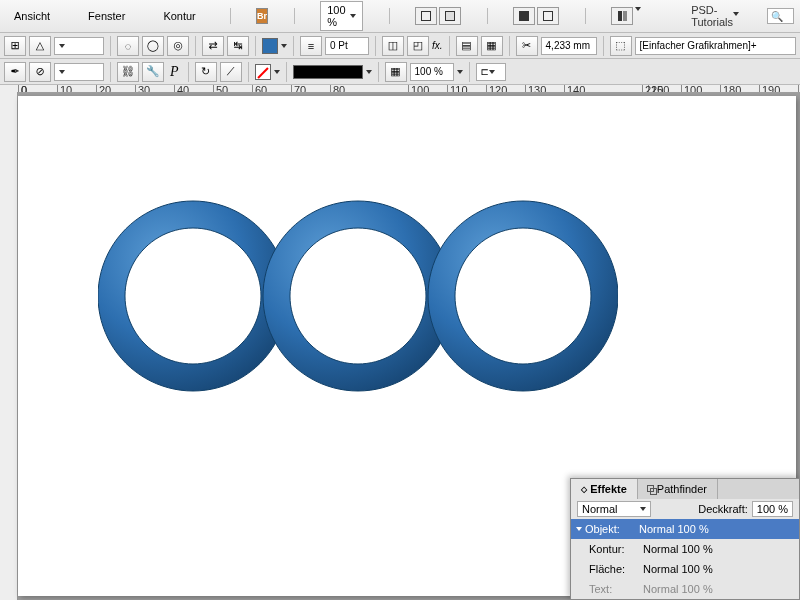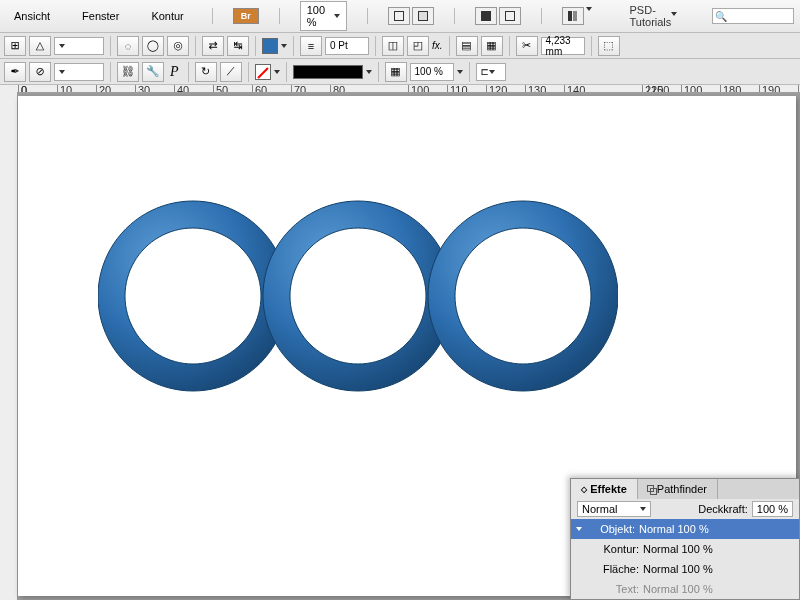--- a/index.html
+++ b/index.html
@@ -1,19 +1,19 @@
 <!DOCTYPE html>
 <html><head>
 <meta charset="utf-8">
 <style>
 * { margin: 0; padding: 0; box-sizing: border-box; font-family: Tahoma, Arial, sans-serif; font-size: 11px; }
 body { background: #fff; width: 800px; height: 600px; overflow: hidden; position: relative; }
 
 
-.menubar { height: 22px; background: linear-gradient(#f8f8f8,#e8e8e8); border-bottom: 1px solid #bbb; display: flex; align-items: center; padding: 16px 6px; gap: 16px; }
+.menubar { height: 22px; background: linear-gradient(#f8f8f8,#e8e8e8); border-bottom: 1px solid #bbb; display: flex; align-items: center; padding: 16px 6px; gap: 22px; }
 .menubar .mi { padding: 3px 8px; cursor: default; }
 .menubar .sep { width: 1px; height: 16px; background: #bbb; margin: 0 4px; }
 .menubar .br { width: 32px; height: 16px; background: #cd7f32; color: #fff; font-weight: bold; font-size: 9px; display: flex; align-items: center; justify-content: center; border: 1px solid #888; }
 .menubar .zoom { padding: 2px 6px; border: 1px solid #aaa; background: #fff; display: flex; align-items: center; gap: 4px; }
 .menubar .icon-btn { width: 22px; height: 18px; border: 1px solid #999; background: #f0f0f0; display: flex; align-items: center; justify-content: center; }
 .menubar .grp { display: flex; gap: 2px; }
 .menubar .spacer { flex: 1; }
 .menubar .psd { padding: 3px 6px; color: #333; }
 .menubar .search { width: 100px; height: 16px; border: 1px solid #aaa; background: #fff; display: flex; align-items: center; padding: 0 3px; }
 
@@ -45,21 +45,21 @@
 .rings svg { display: block; }
 
 
 .panel { position: absolute; right: 0; bottom: 0; width: 230px; background: #e6e6e6; border: 1px solid #888; font-size: 10px; box-shadow: -2px -2px 6px rgba(0,0,0,.25); }
 .panel-tabs { display: flex; background: #d4d4d4; height: 20px; }
 .panel-tab { padding: 3px 10px; border-right: 1px solid #aaa; display:flex; align-items:center; gap:3px; }
 .panel-tab.active { background: #e6e6e6; font-weight: bold; }
 .panel-row { display: flex; align-items: center; height: 20px; padding: 0 6px; gap: 4px; }
 .panel-row.sel { background: #4a7bc4; color: #fff; }
 .panel-drop { border: 1px solid #aaa; background: #fff; padding: 1px 4px; display:flex; align-items:center; gap:23px; }
-.panel-lbl { width: 50px; text-align: right; }
+.panel-lbl { width: 50px; }
 .tri { display:inline-block; width:0; height:0; border-top:3px solid transparent; border-bottom:3px solid transparent; border-left:4px solid currentColor; }
 .tri.down { transform: rotate(90deg); }
 .pf-icon { width:6px; height:6px; display:inline-block; position:relative;}
 .pf-icon::before,.pf-icon::after{content:'';position:absolute;width:5px;height:5px;border:1px solid #555;}
 .pf-icon::before{left:-1px;top:-1px;}.pf-icon::after{left:2px;top:2px;}
 
 </style>
 </head>
 <body>
 
@@ -129,23 +129,24 @@
   <span class="tb-combo" style="width:44px">0 Pt</span>
   <span class="tb-sep"></span>
   <span class="tb-btn">◫</span>
   <span class="tb-btn">◰</span>
   <span style="font-size:10px;font-style:italic">fx.</span>
   <span class="tb-sep"></span>
   <span class="tb-btn">▤</span>
   <span class="tb-btn">▦</span>
   <span class="tb-sep"></span>
   <span class="tb-btn">✂</span>
-  <span class="tb-combo" style="width:44px">4,233 mm</span>
+  <span class="tb-combo" style="width:56px">4,233 mm</span>
   <span class="tb-sep"></span>
   <span class="tb-btn">⬚</span>
+  <span class="tb-combo tb-wide">[Einfacher Grafikrahmen]+</span>
 </div>
 <div class="toolbar">
   <span class="tb-btn">✒</span>
   <span class="tb-btn">⊘</span>
   <span class="tb-combo" style="width:50px">
         <span class="arrow-dn"></span>
       </span>
   <span class="tb-sep"></span>
   <span class="tb-btn">⛓</span>
   <span class="tb-btn">🔧</span>

